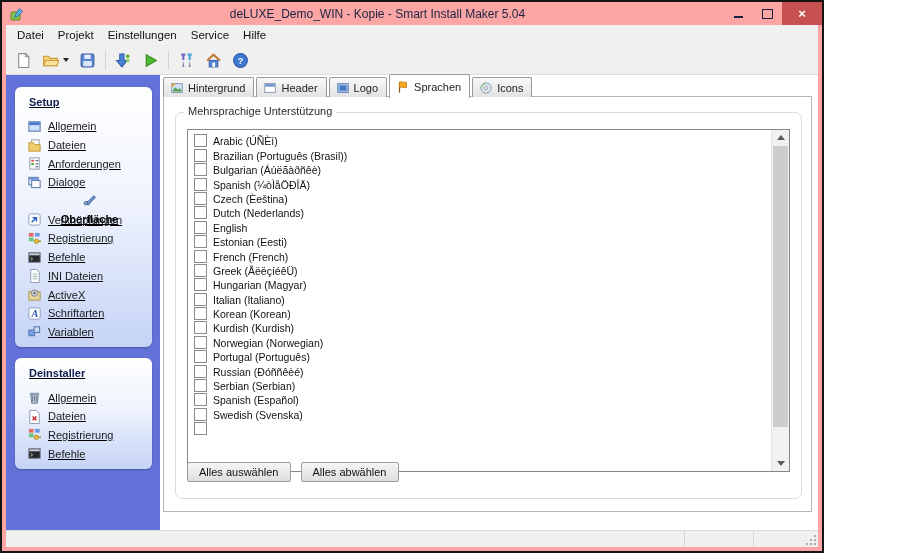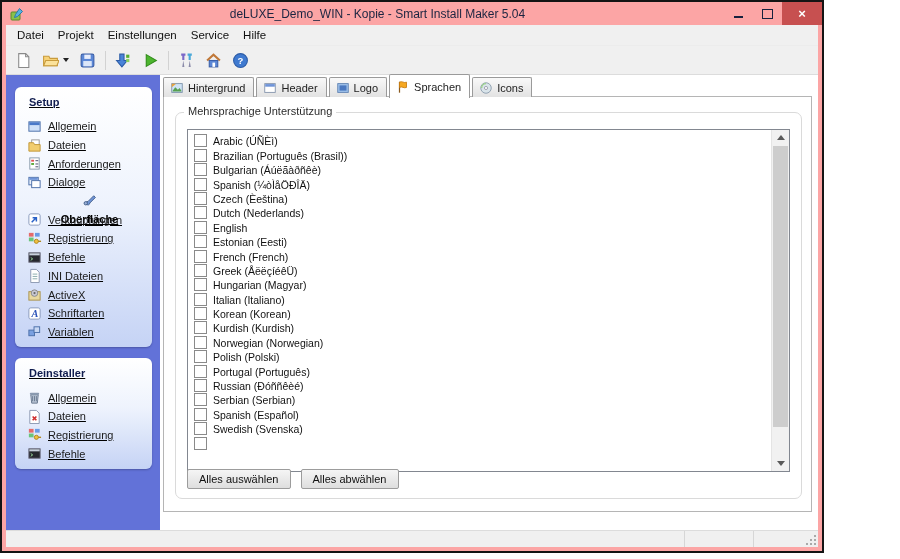--- a/index.html
+++ b/index.html
@@ -48,21 +48,21 @@
   .lang-row{display:flex;align-items:flex-end;gap:6px;height:14.4px;padding-left:2px;}
   .checkbox{width:11px;height:11px;border:1px solid #8a8a8a;background:#fff;flex:0 0 auto;position:relative;}
   .checkbox.checked::after{content:"\2713";position:absolute;left:0px;top:-3px;font-size:12px;font-weight:bold;color:#111;}
   .lang-label{font-size:10.5px;color:#111;white-space:nowrap;}
   .scrollbar{position:absolute;top:0;bottom:0;right:0;width:17px;background:#f1f1f1;border-left:1px solid #e4e4e4;}
   .sb-arrow{position:absolute;left:0;width:17px;height:15px;display:flex;align-items:center;justify-content:center;}
   .sb-arrow.up{top:0;} .sb-arrow.down{bottom:0;}
   .tri-up{width:0;height:0;border-left:4px solid transparent;border-right:4px solid transparent;border-bottom:5px solid #5a5a5a;}
   .tri-down{width:0;height:0;border-left:4px solid transparent;border-right:4px solid transparent;border-top:5px solid #5a5a5a;}
   .sb-thumb{position:absolute;left:1px;right:1px;top:16px;height:281px;background:#cdcdcd;}
-  .btnrow{position:absolute;left:11px;bottom:9px;display:flex;gap:10px;}
+  .btnrow{position:absolute;left:11px;bottom:16px;display:flex;gap:10px;}
   .push-btn{font-family:"Liberation Sans",sans-serif;font-size:11px;color:#111;padding:3px 11px;
             border:1px solid #9c9c9c;border-radius:2px;background:linear-gradient(#f5f5f5,#dedede);}
   
   .statusbar{height:16px;background:#f0f0f0;border-top:1px solid #dcdcdc;display:flex;flex:0 0 auto;position:relative;}
   .status-cell{border-left:1px solid #d6d6d6;height:100%;}
   .status-main{flex:1;border-left:none;}
   .c1{width:68px;} .c2{width:64px;position:relative;}
   .grip{position:absolute;right:2px;bottom:2px;width:10px;height:10px;}
   .grip i{position:absolute;width:2px;height:2px;background:#a9a9a9;}
   .grip i:nth-child(1){right:0;bottom:0;} .grip i:nth-child(2){right:4px;bottom:0;} .grip i:nth-child(3){right:0;bottom:4px;}
@@ -449,24 +449,20 @@
                     <span class="checkbox"></span>
                     <span class="lang-label">Korean (Korean)</span>
                   </div>
                   <div class="lang-row">
                     <span class="checkbox"></span>
                     <span class="lang-label">Kurdish (Kurdish)</span>
                   </div>
                   <div class="lang-row">
                     <span class="checkbox"></span>
                     <span class="lang-label">Norwegian (Norwegian)</span>
-                  </div>
-                  <div class="lang-row">
-                    <span class="checkbox"></span>
-                    <span class="lang-label">Polish (Polski)</span>
                   </div>
                   <div class="lang-row">
                     <span class="checkbox"></span>
                     <span class="lang-label">Portugal (Português)</span>
                   </div>
                   <div class="lang-row">
                     <span class="checkbox"></span>
                     <span class="lang-label">Russian (Ðóññêèé)</span>
                   </div>
                   <div class="lang-row">

